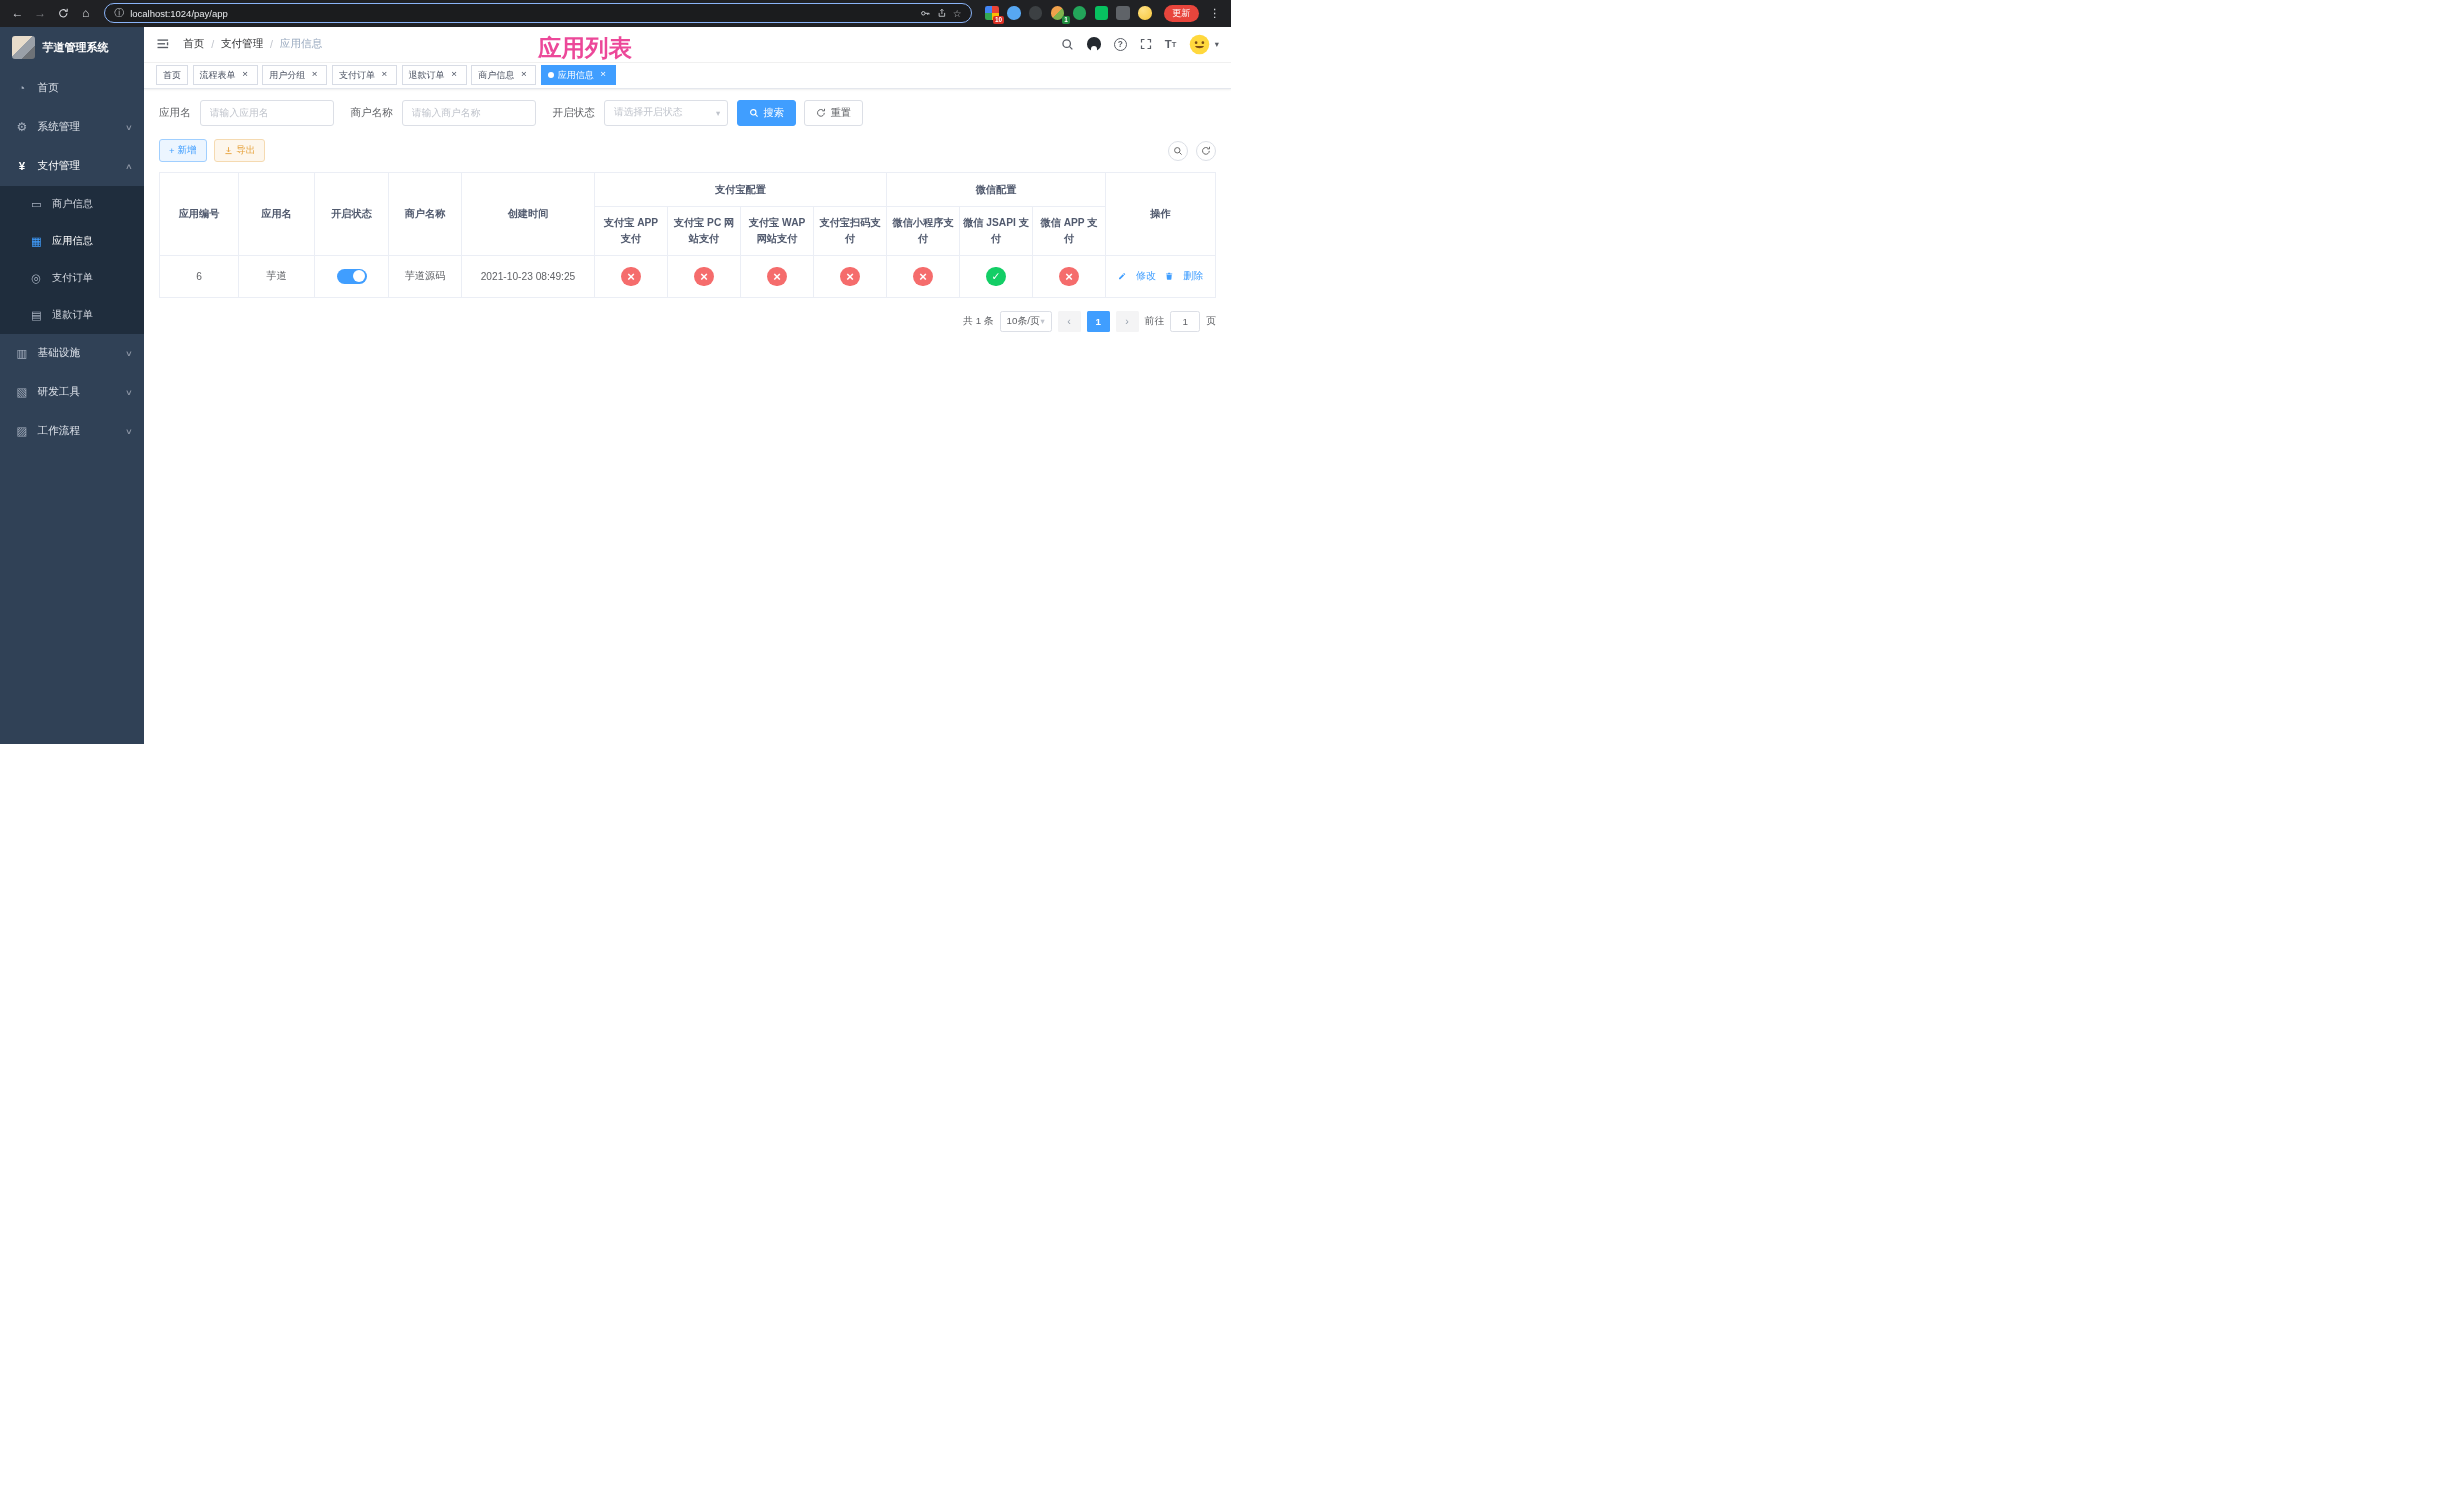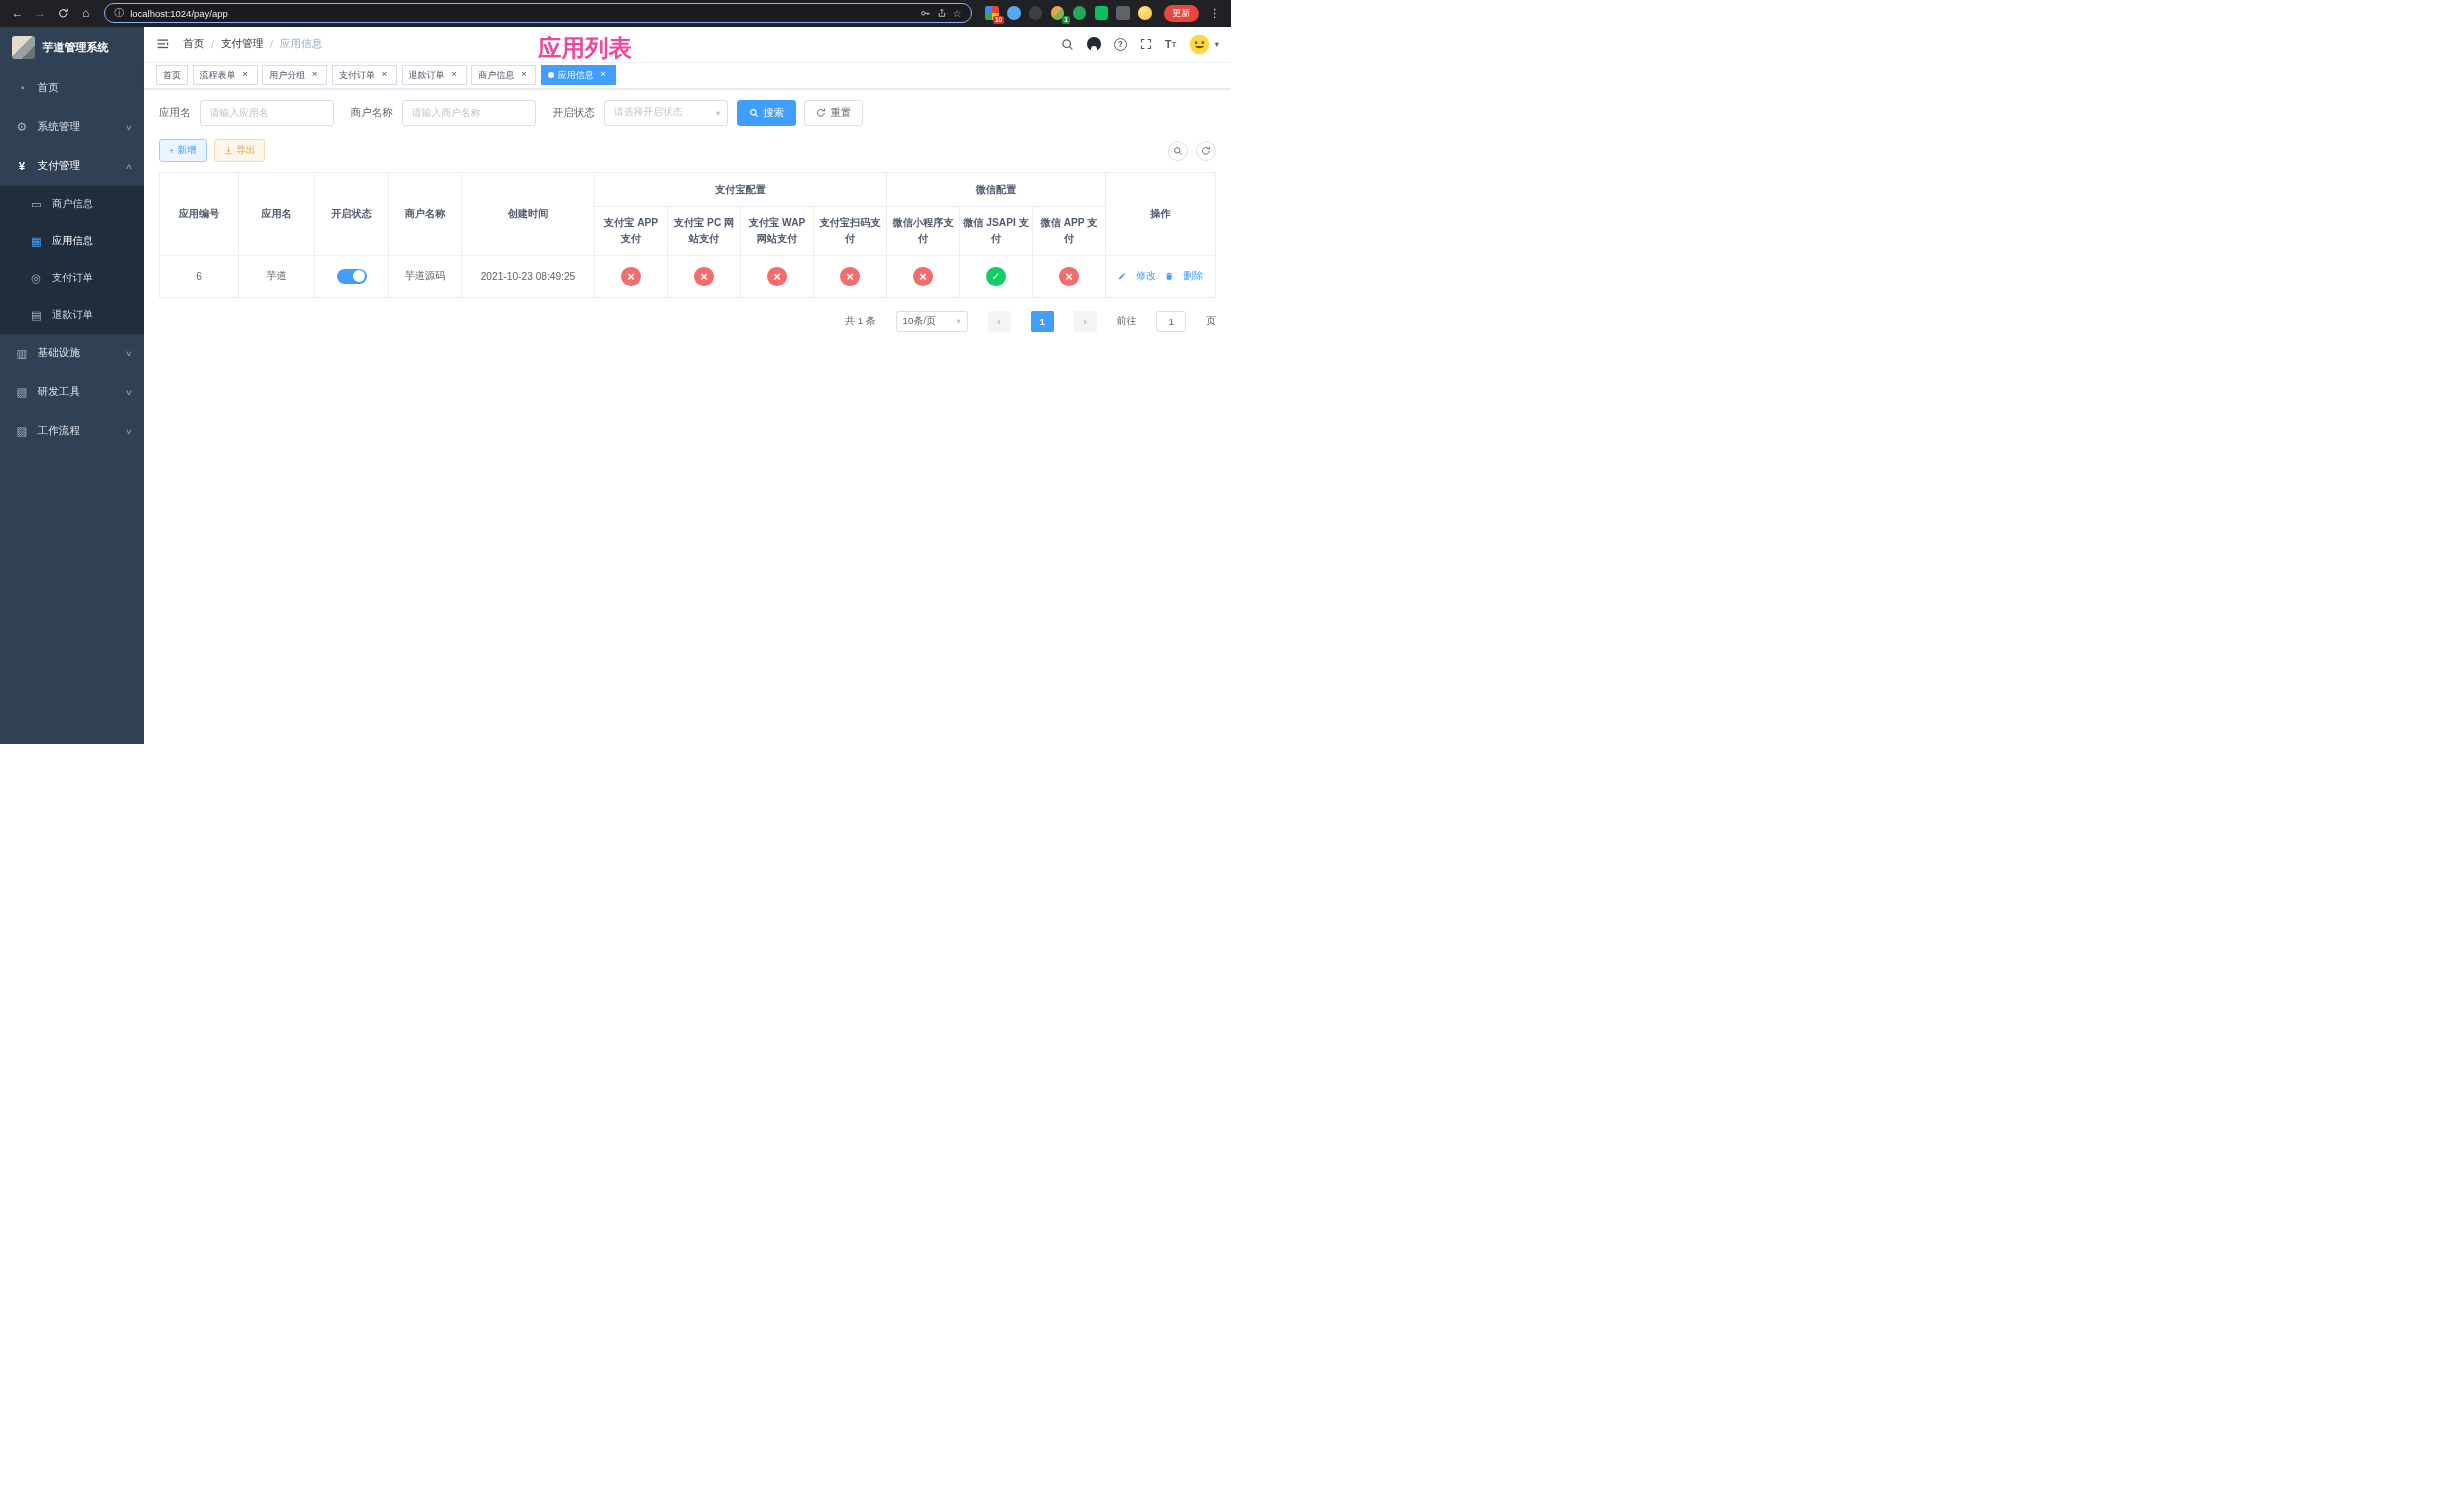--- a/index.html
+++ b/index.html
@@ -132,23 +132,23 @@
 
   .switch { position:relative; display:inline-block; width:30px; height:15px; border-radius:7.6px;
     background:#dcdfe6; cursor:pointer; vertical-align:middle; }
   .switch.on { background:#409eff; }
   .switch::after { content:""; position:absolute; top:1.5px; left:1.5px; width:12px; height:12px; border-radius:50%; background:#fff; }
   .switch.on::after { left:auto; right:1.5px; }
 
   .op-link { color:#409eff; font-size:10px; display:inline-flex; align-items:center; gap:10px; margin:0 4.5px; cursor:pointer; text-decoration:none; }
 
   
-  .pager { display:flex; align-items:center; justify-content:flex-end; gap:20px; margin-top:13px;
+  .pager { display:flex; align-items:center; justify-content:flex-end; gap:6px; margin-top:13px;
     font-size:9.8px; color:#606266; }
-  .psel { width:72px; height:21px; border:0.8px solid #dcdfe6; border-radius:2.3px; display:flex;
+  .psel { width:52px; height:21px; border:0.8px solid #dcdfe6; border-radius:2.3px; display:flex;
     align-items:center; justify-content:space-between; padding:0 6px; color:#606266; cursor:pointer; background:#fff; }
   .psel .caret { color:#c0c4cc; }
   .pbtn { min-width:23px; height:21px; background:#f4f4f5; border-radius:1.5px; display:flex;
     align-items:center; justify-content:center; color:#97a1ad; cursor:pointer; font-size:10.6px; }
   .pbtn.num { background:#409eff; color:#fff; font-weight:700; font-size:9.8px; }
   .goto-input { width:30px; height:21px; border:0.8px solid #dcdfe6; border-radius:2.3px; text-align:center;
     font-size:9.8px; color:#606266; outline:none; font-family:inherit; }
 </style>
 </head>
 <body>

